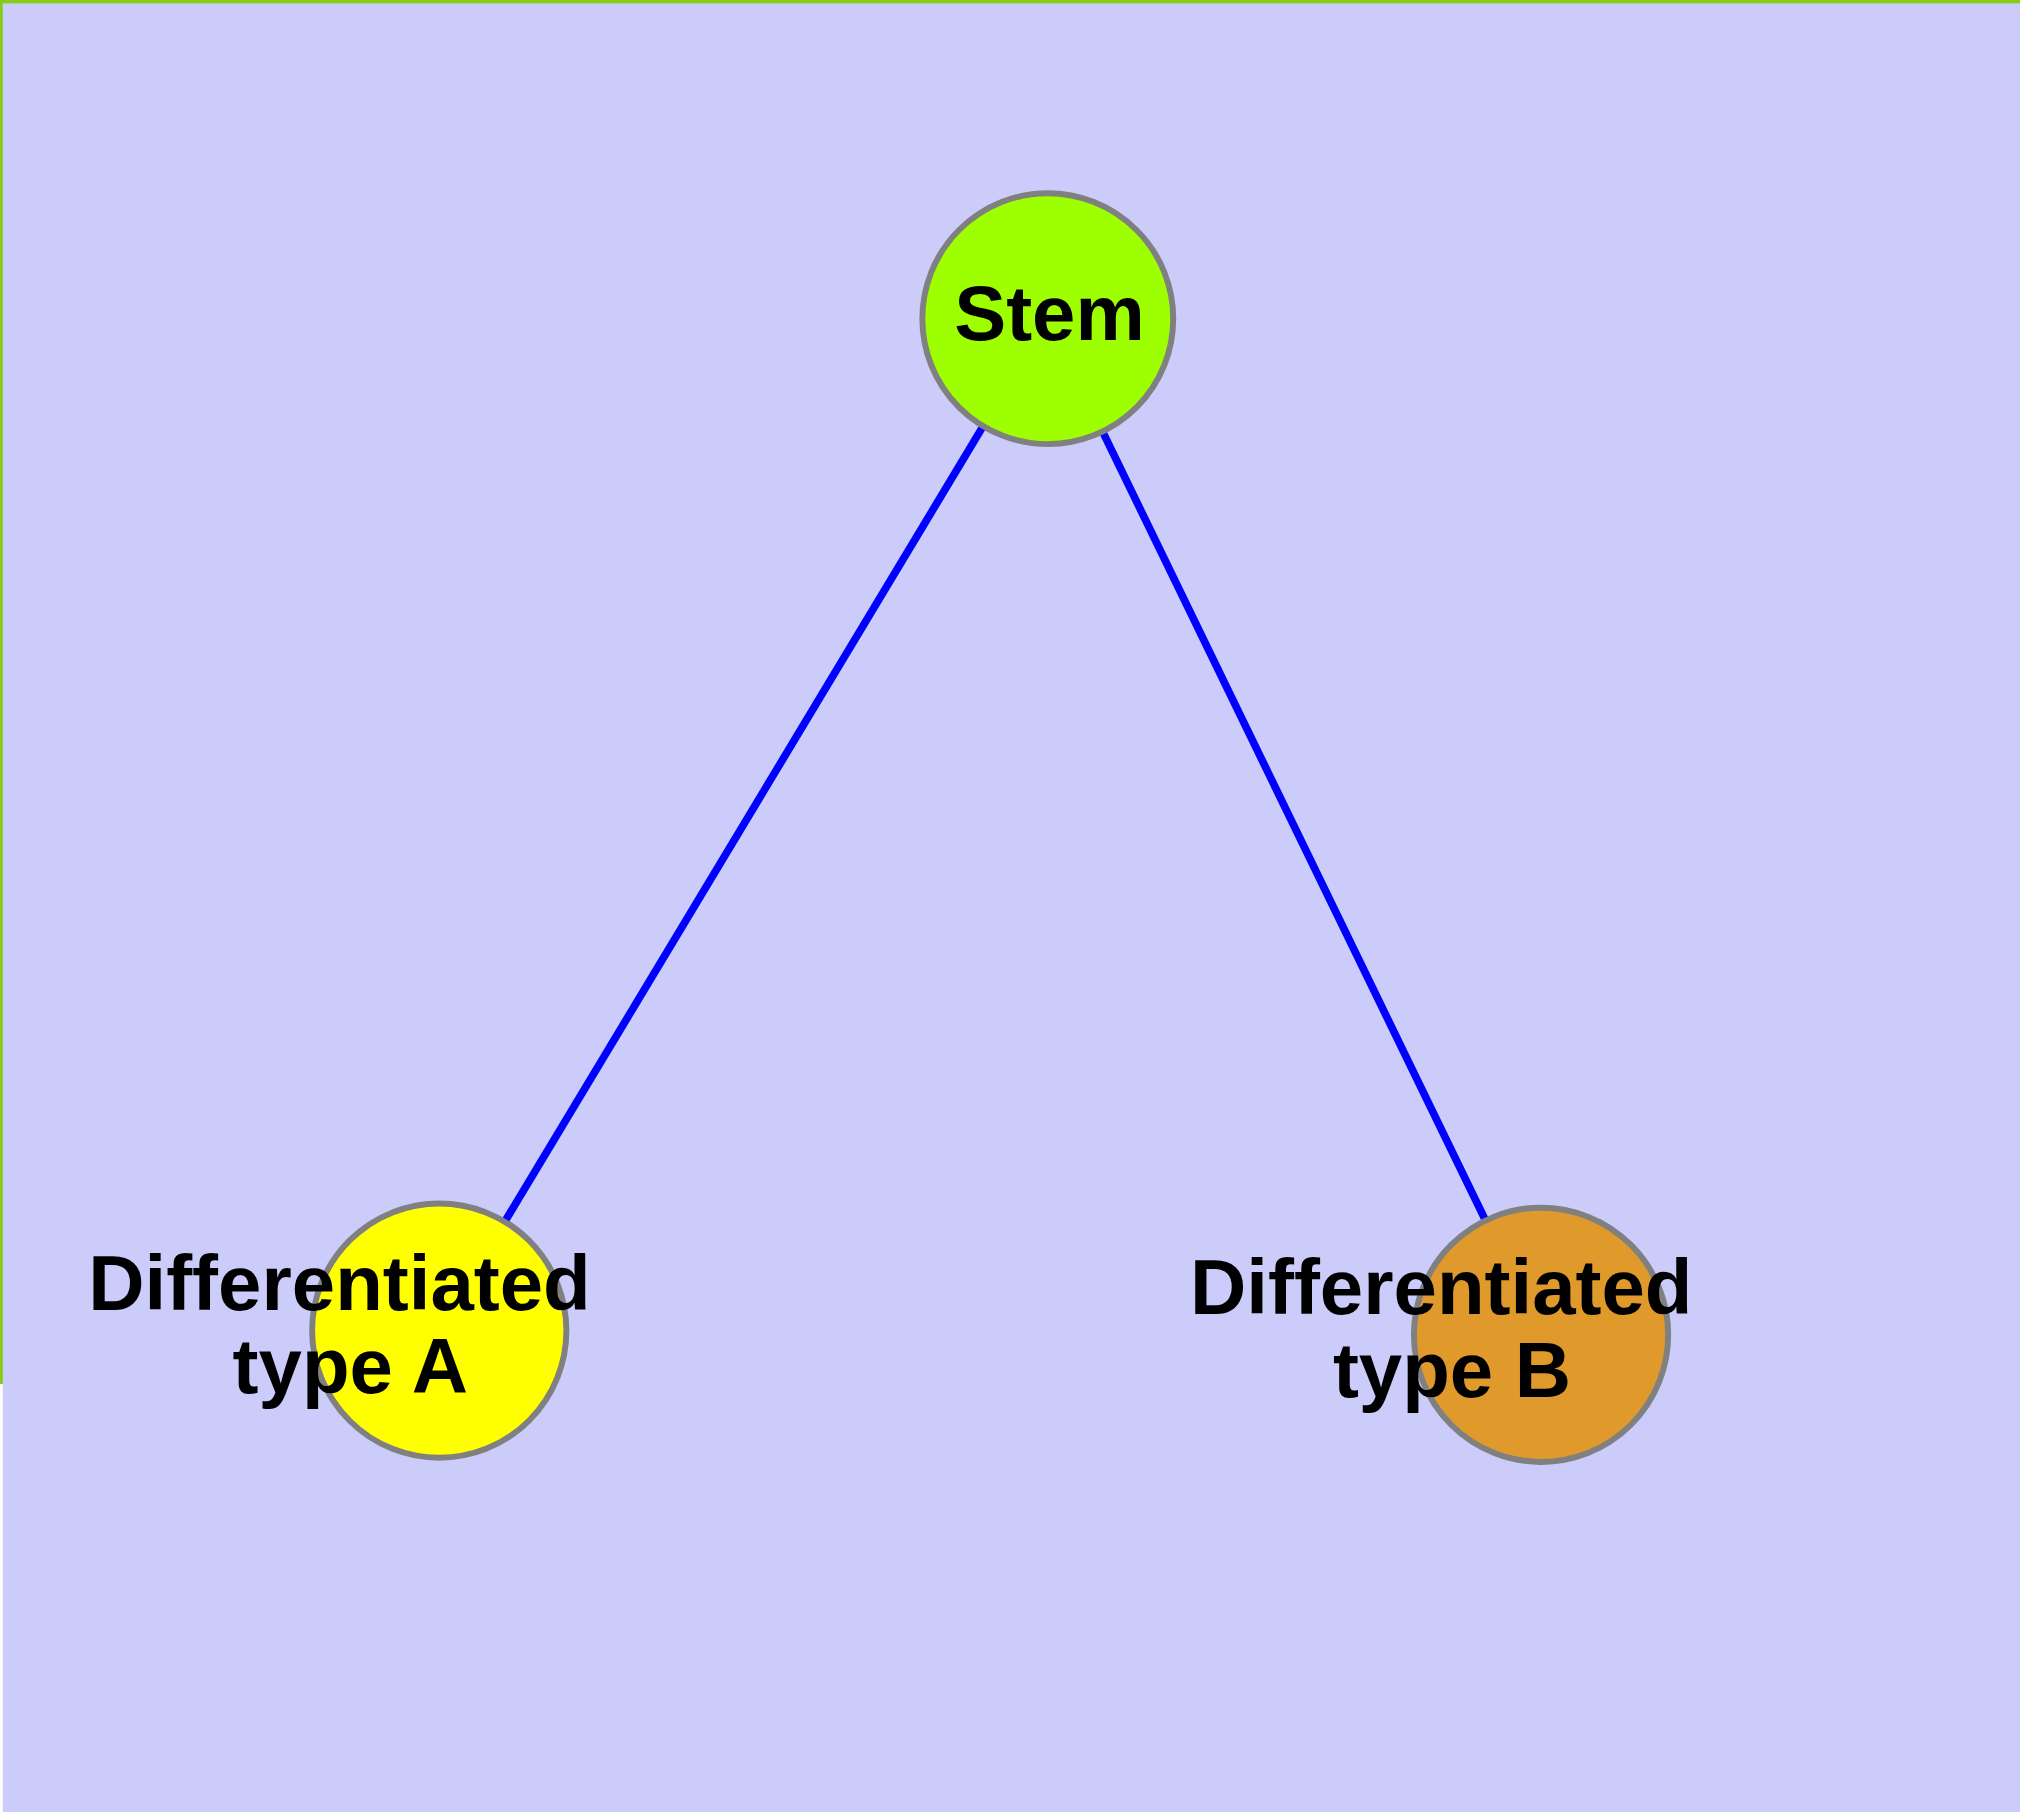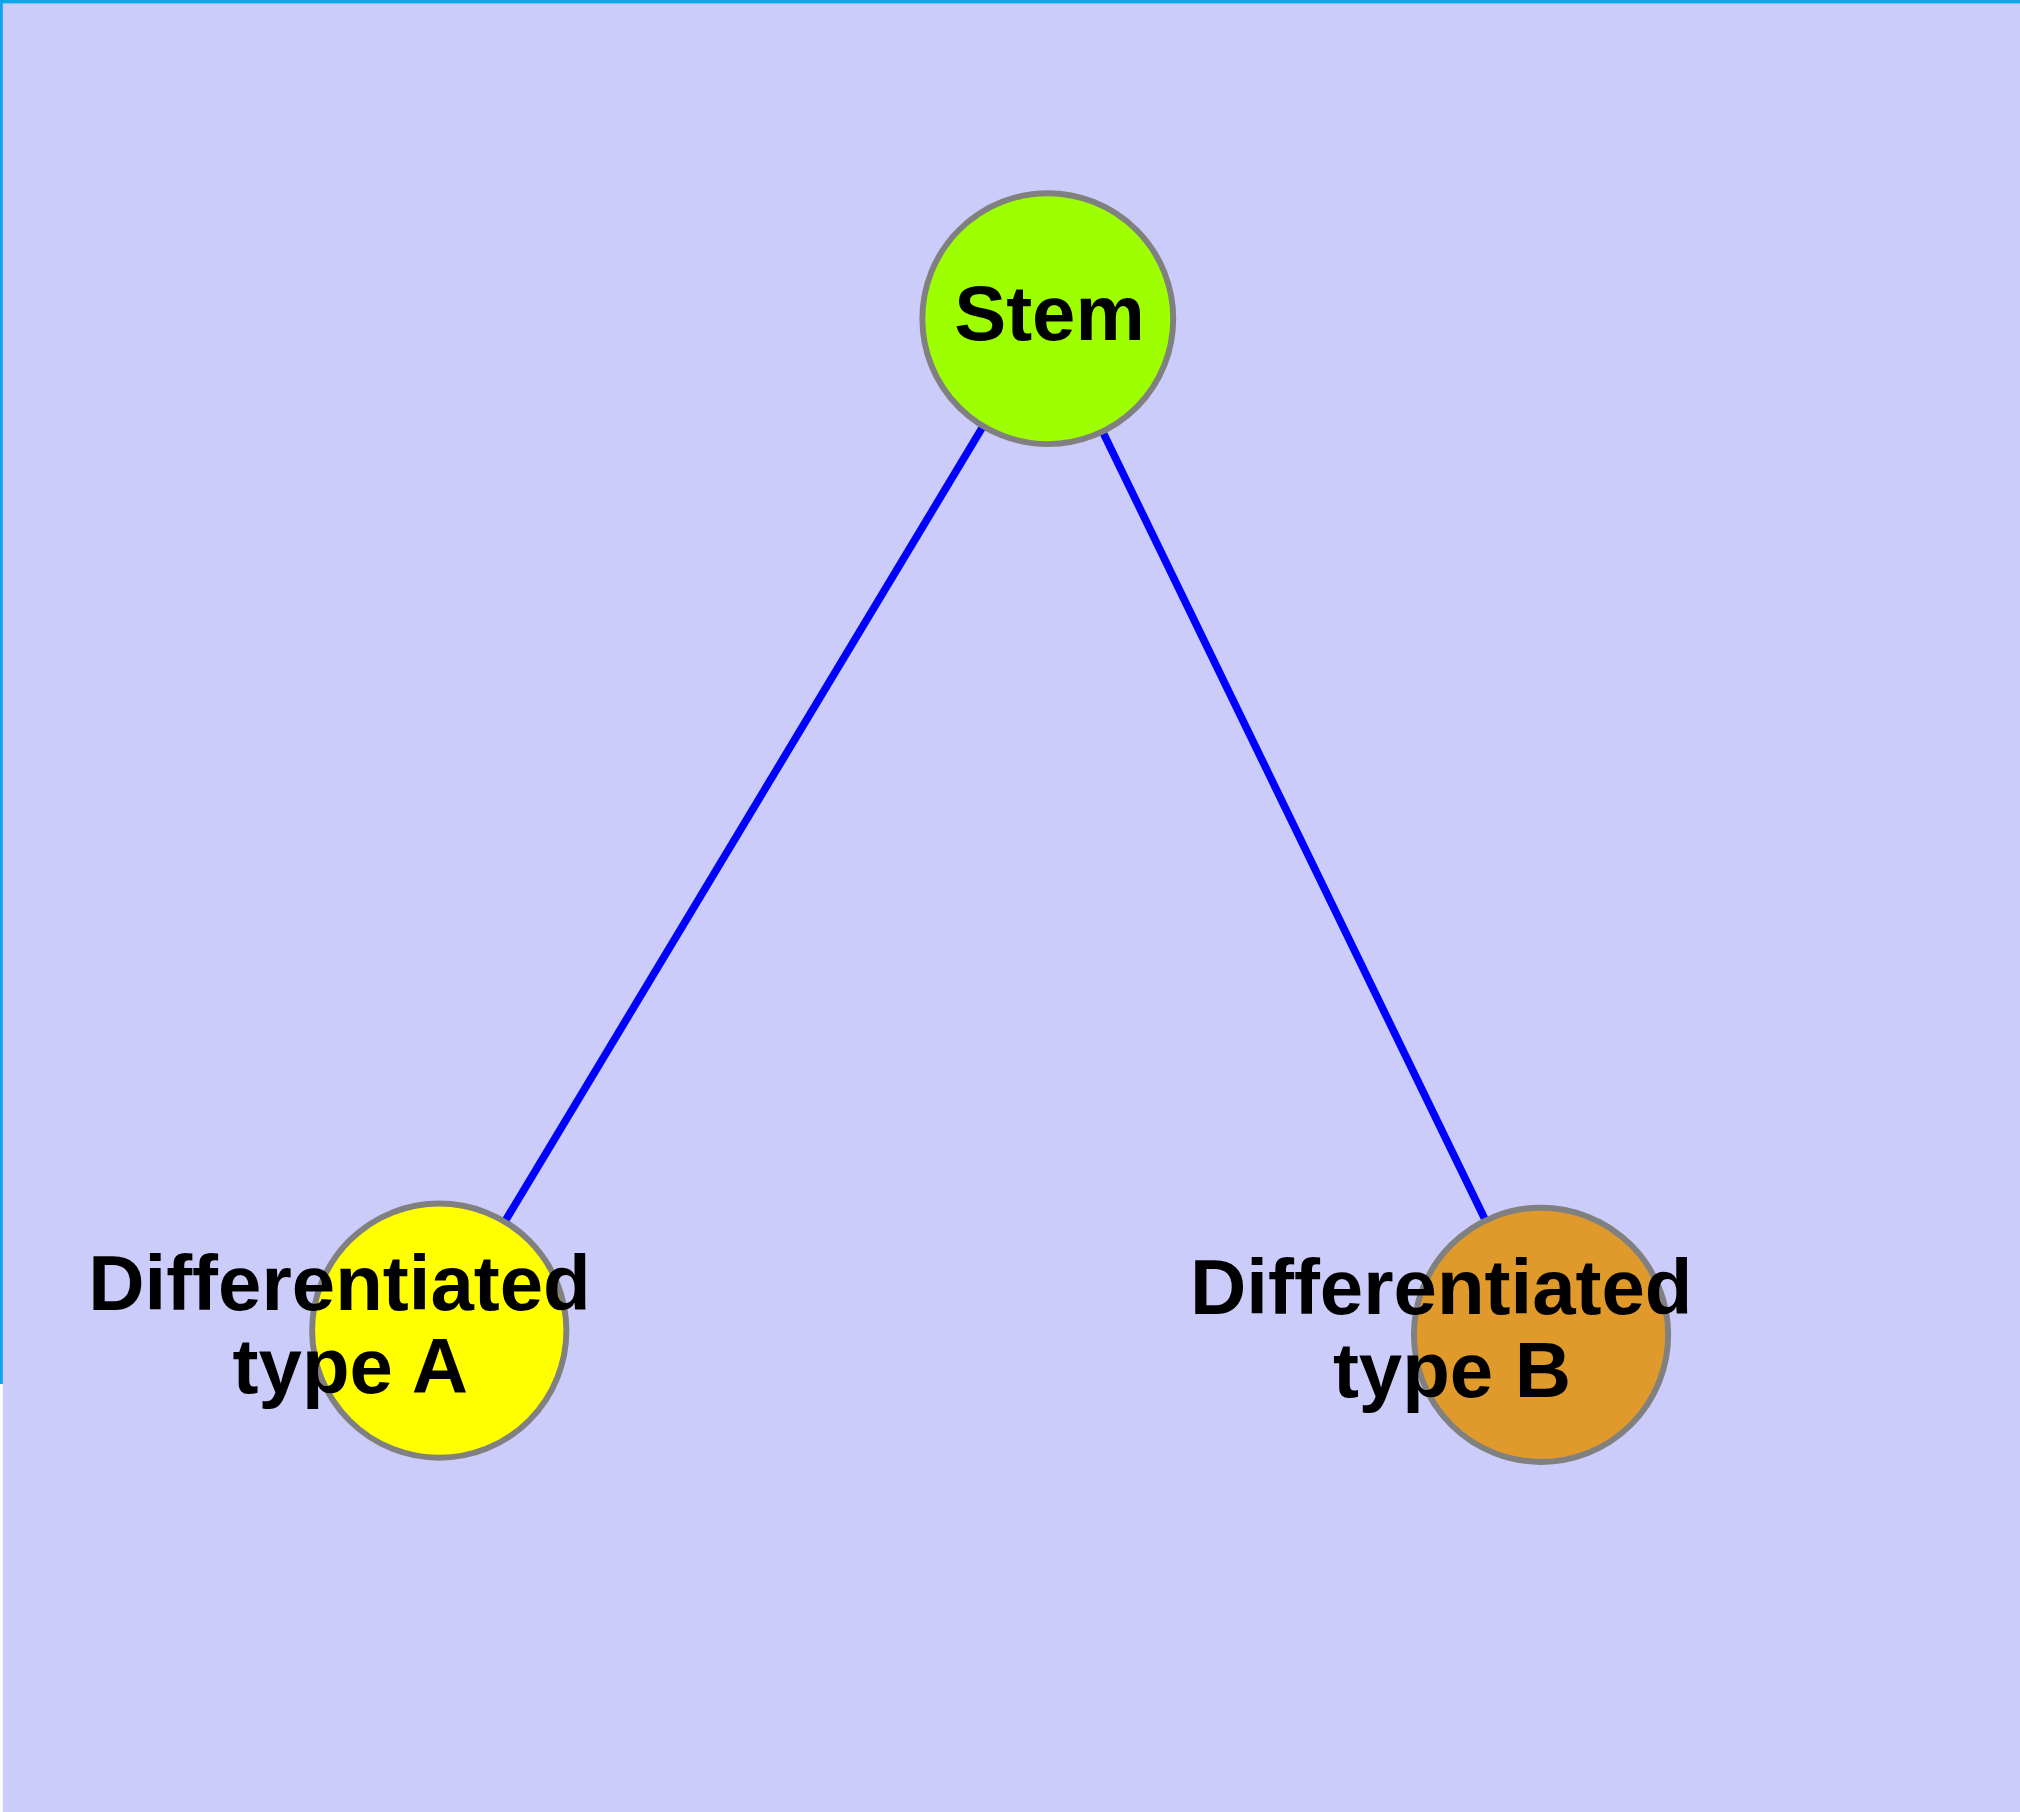--- a/index.html
+++ b/index.html
@@ -10,21 +10,21 @@
   body {
     width: 2021px;
     height: 1812px;
     overflow: hidden;
     font-family: "Liberation Sans", sans-serif;
   }
   #canvas {
     position: relative;
     width: 2021px;
     height: 1384px;
-    background: #0ea5e9;
+    background: #84cc16;
   }
   #graph-svg {
     position: absolute;
     top: 0;
     left: 0;
     width: 2021px;
     height: 1812px;
     display: block;
   }
   .node-label {

